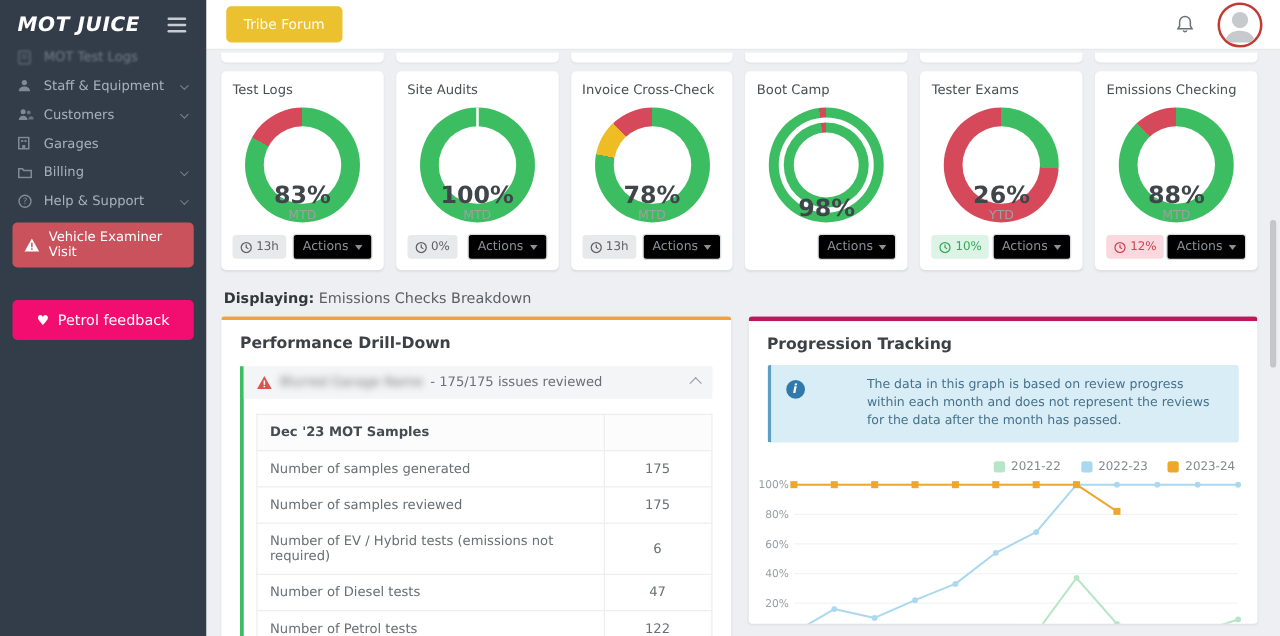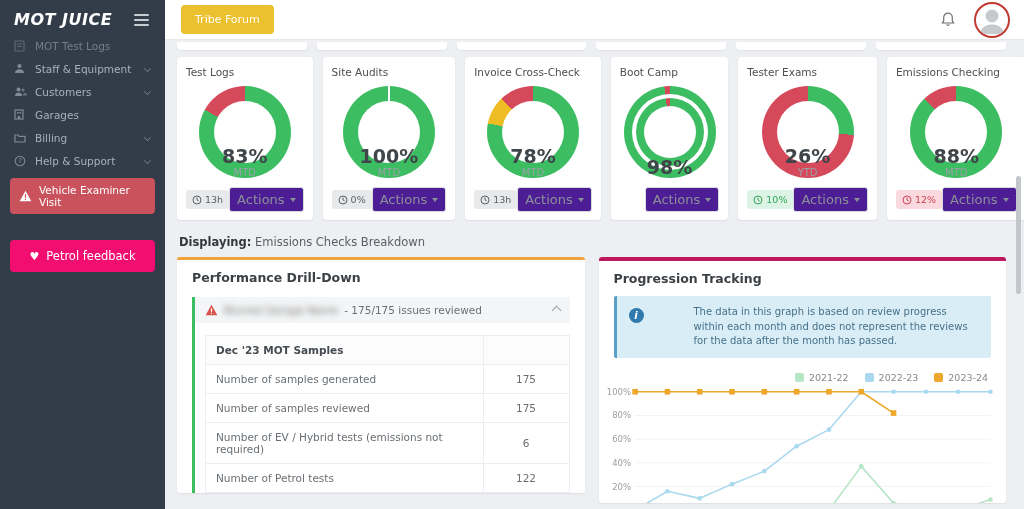--- a/index.html
+++ b/index.html
@@ -39,21 +39,21 @@
   .donut-wrap .ring { position:absolute; border-radius:50%; }
   .donut-center { position:absolute; inset:0; display:flex; flex-direction:column; align-items:center; justify-content:flex-end; z-index:5; }
   .donut-center .pct { font-size:19px; font-weight:bold; color:#3f4549; line-height:1.05; }
   .donut-center .period { font-size:10px; color:#9aa0a6; }
   .notch { position:absolute; left:50%; top:0; width:2px; height:16px; background:#fff; transform:translateX(-50%); z-index:4; }
   .card-foot { display:flex; align-items:center; justify-content:space-between; margin-top:9px; min-height:21px; }
   .badge { display:inline-flex; align-items:center; gap:3px; font-size:9.5px; border-radius:3px; padding:4px 6px; background:#e7e9eb; color:#5d6368; }
   .badge.positive { background:#dcf3e6; color:#35a85a; }
   .badge.negative { background:#f9d9dd; color:#cf4456; }
   .badge.hidden { visibility:hidden; }
-  .actions-btn { display:inline-flex; align-items:center; gap:5px; background:#4c1d95; border:1px solid #d9dcdf; border-radius:3px; color:#8b9196; font-size:13px; padding:4px 7px; font-family:inherit; cursor:pointer; }
+  .actions-btn { display:inline-flex; align-items:center; gap:5px; background:#000000; border:1px solid #d9dcdf; border-radius:3px; color:#8b9196; font-size:10px; padding:4px 7px; font-family:inherit; cursor:pointer; }
   .caret-down { width:0; height:0; border-left:3.5px solid transparent; border-right:3.5px solid transparent; border-top:4px solid #8b9196; }
 
   .displaying { padding:15px 18px 8px 14px; font-size:11.5px; color:#5a6065; }
   .displaying b { color:#33383c; }
 
   .panels { display:flex; gap:14px; padding:0 18px 0 12px; align-items:flex-start; }
   .panel { flex:1; background:#fff; border-radius:3px; box-shadow:0 1px 2px rgba(0,0,0,.07); }
   .panel.drill { border-top:3px solid #f0a33c; }
   .panel.prog { border-top:4px solid #be185d; height:246px; overflow:hidden; }
   .panel-head { display:flex; align-items:center; justify-content:space-between; padding:10px 15px; }
@@ -401,20 +401,24 @@
                 <td>Number of samples generated</td>
                 <td class="val">175</td>
               </tr>
           <tr>
                 <td>Number of samples reviewed</td>
                 <td class="val">175</td>
               </tr>
           <tr>
                 <td>Number of EV / Hybrid tests (emissions not required)</td>
                 <td class="val">6</td>
+              </tr>
+          <tr>
+                <td>Number of Diesel tests</td>
+                <td class="val">47</td>
               </tr>
           <tr>
                 <td>Number of Petrol tests</td>
                 <td class="val">122</td>
               </tr>
 
         </tbody>
           </table>
       </div>
     </section>

